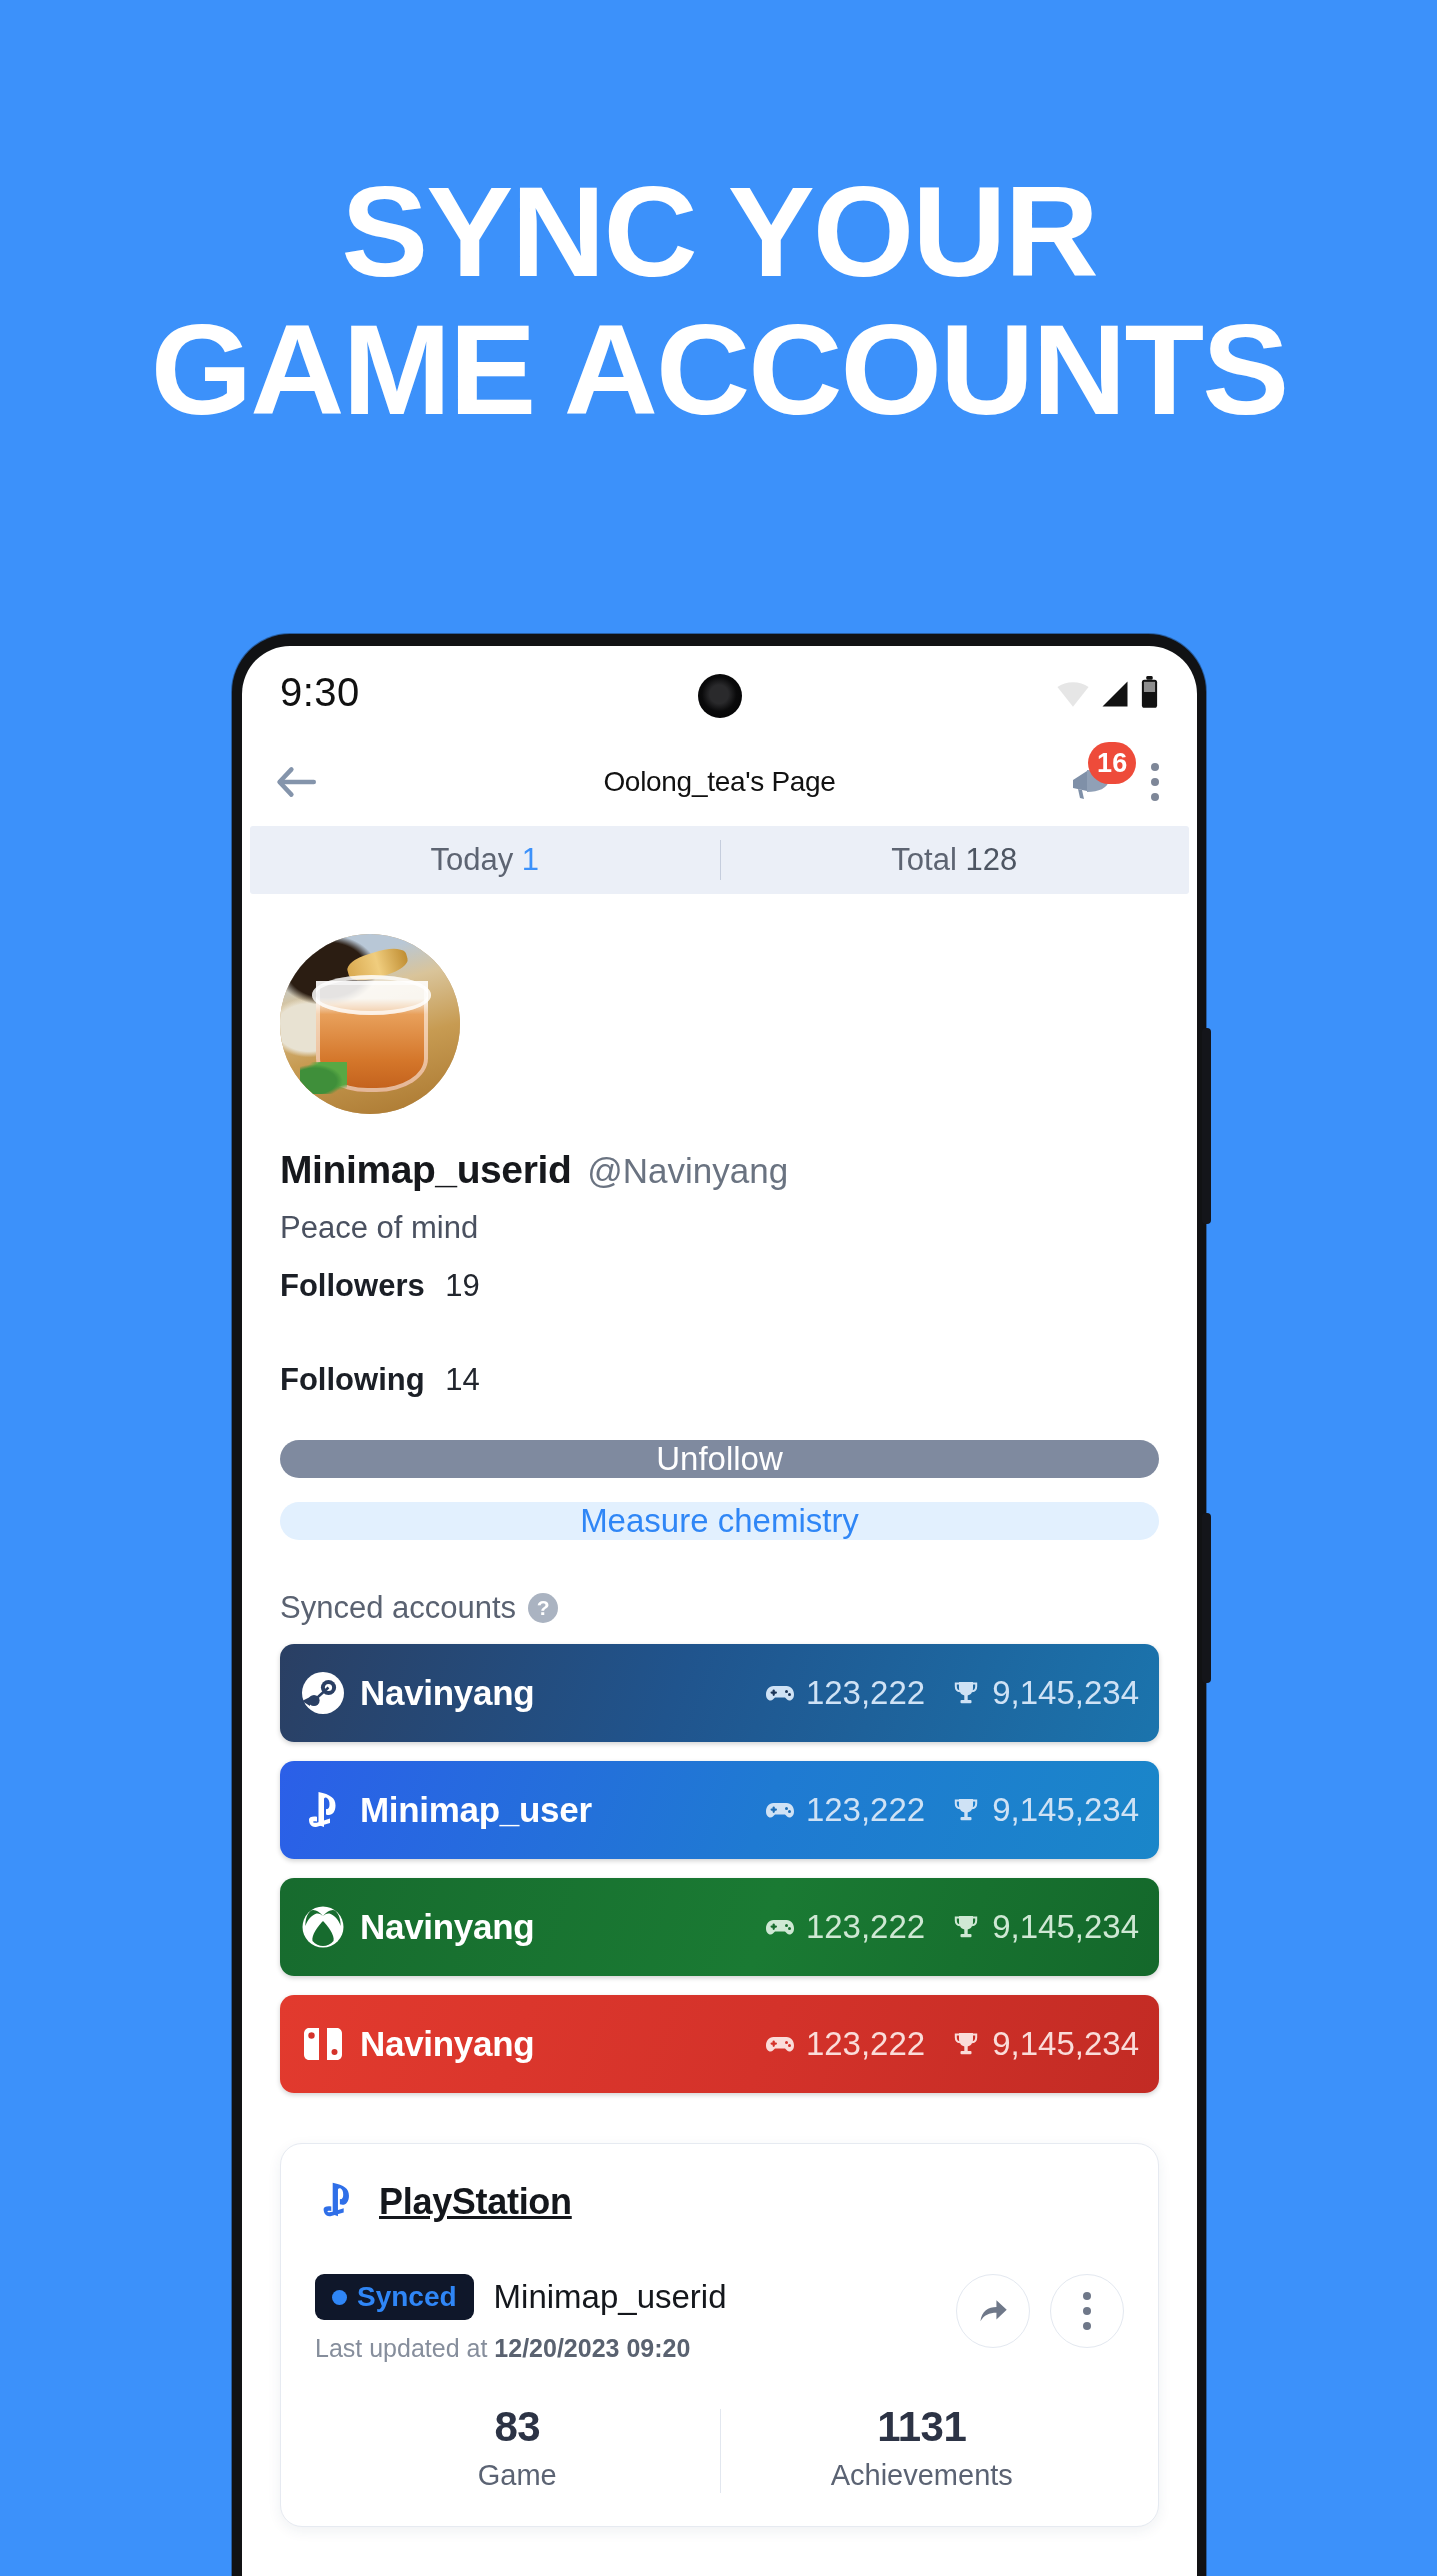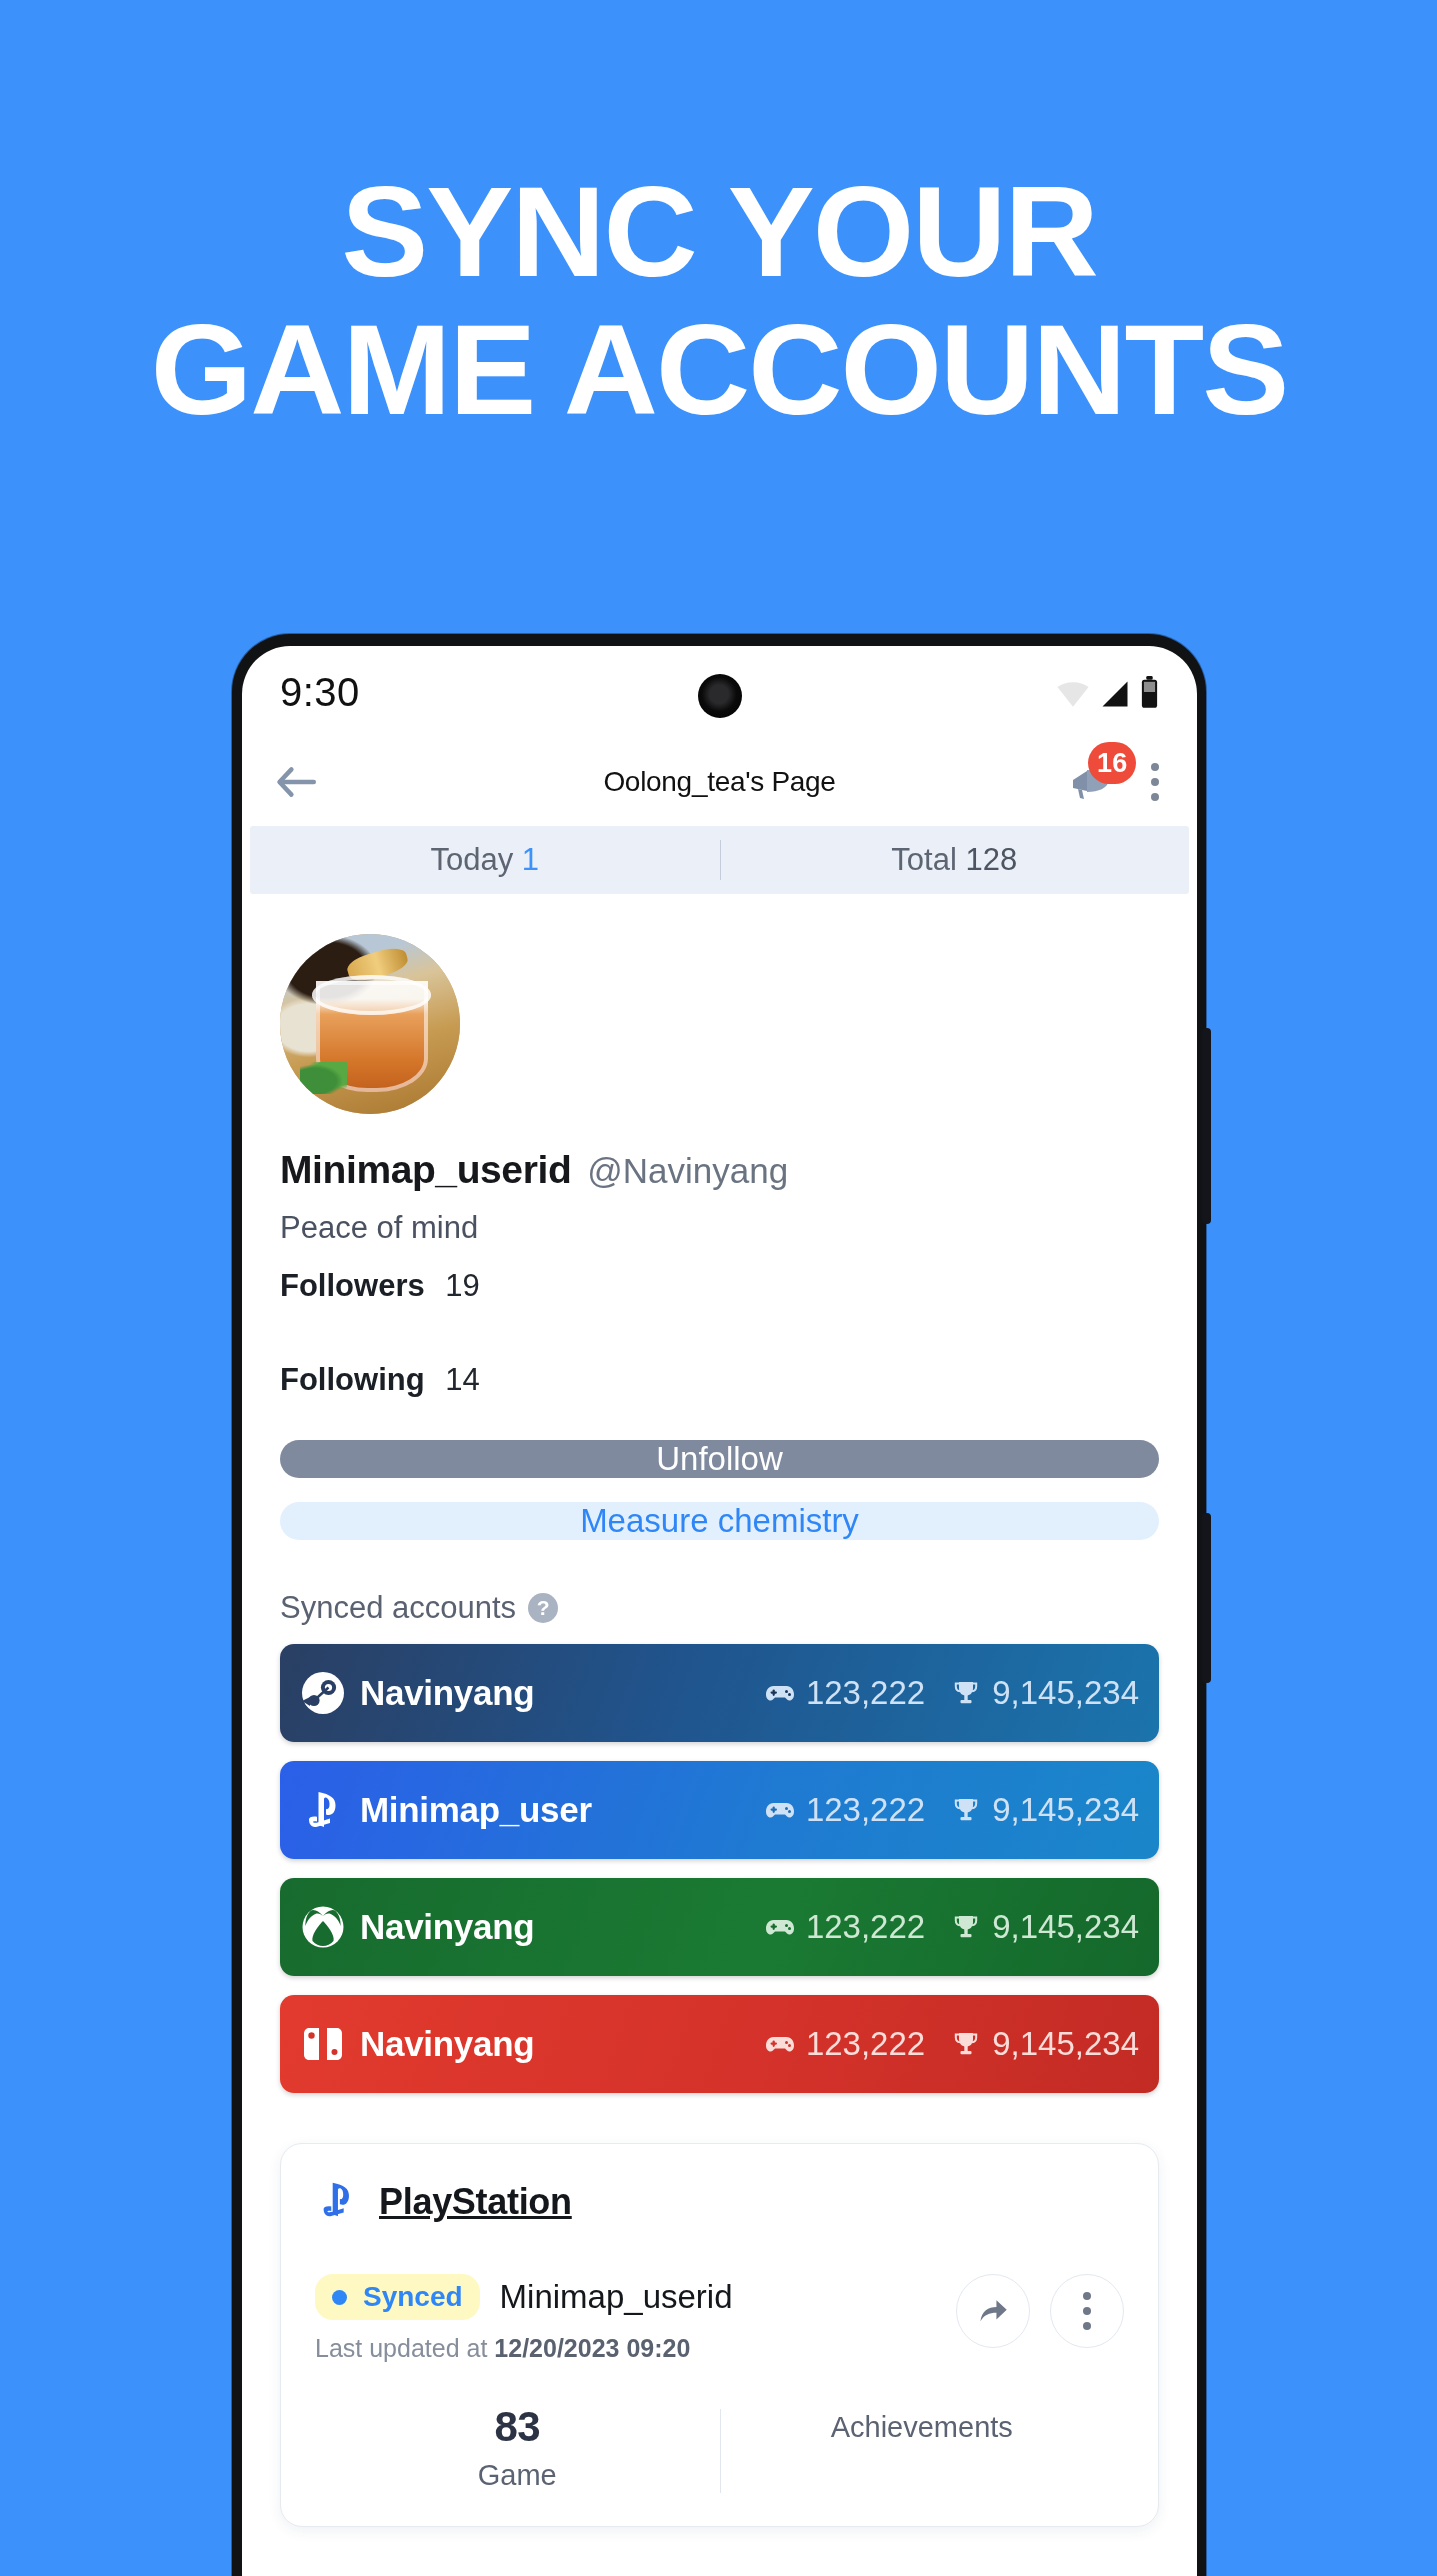--- a/index.html
+++ b/index.html
@@ -314,24 +314,24 @@
   }
   .ps-card-head { display: flex; align-items: center; gap: 20px; }
   .ps-card-head .ttl { font-size: 36px; font-weight: 700; color: #14171c; letter-spacing: -0.3px; text-decoration: underline; }
 
   .ps-sync-row { margin-top: 48px; display: flex; align-items: flex-start; }
   .ps-sync-left { flex: 1; }
   .ps-sync-top { display: flex; align-items: center; gap: 20px; }
   .synced-badge {
     display: inline-flex;
     align-items: center;
-    gap: 16px;
-    background: #fef9c3;
+    gap: 10px;
+    background: #0f172a;
     color: #2F86F6;
-    border-radius: 18px;
+    border-radius: 9px;
     padding: 7px 17px;
     font-size: 28px;
     font-weight: 700;
   }
   .synced-badge .dot { width: 15px; height: 15px; border-radius: 50%; background: #2F86F6; }
   .ps-user { font-size: 33px; color: #14171c; }
   .ps-updated { margin-top: 14px; font-size: 25px; color: #868e9c; }
   .ps-updated b { color: #5a6270; font-weight: 700; }
   .ps-actions { display: flex; gap: 20px; align-items: center; }
   .circ-btn {
@@ -657,20 +657,21 @@
           </span>
         </div>
       </div>
 
       <div class="ps-stats">
         <div class="ps-stat">
           <div class="num">83</div>
           <div class="cap">Game</div>
         </div>
         <div class="ps-stat">
+          <div class="num">1131</div>
           <div class="cap">Achievements</div>
         </div>
       </div>
     </div>
 
   </div>
 </div>
 
 
 </body></html>

